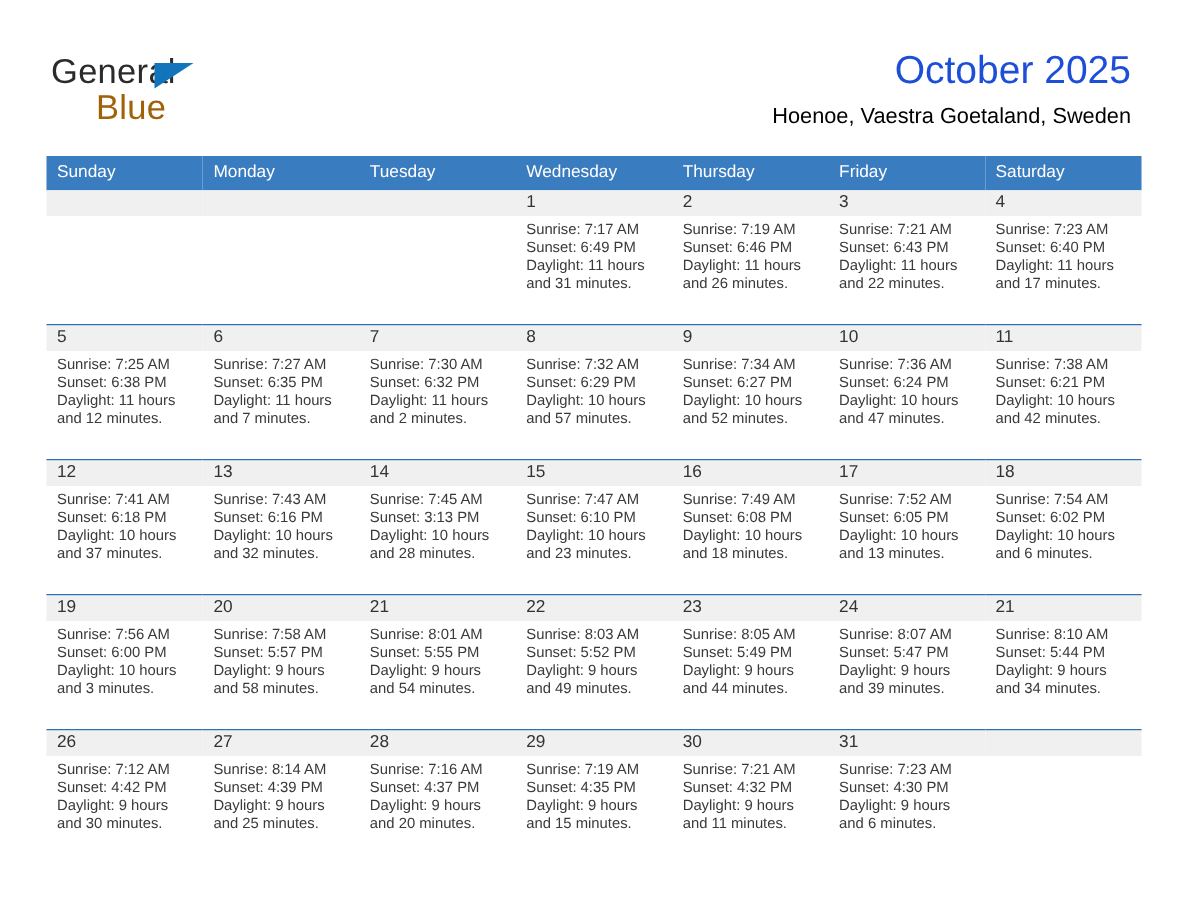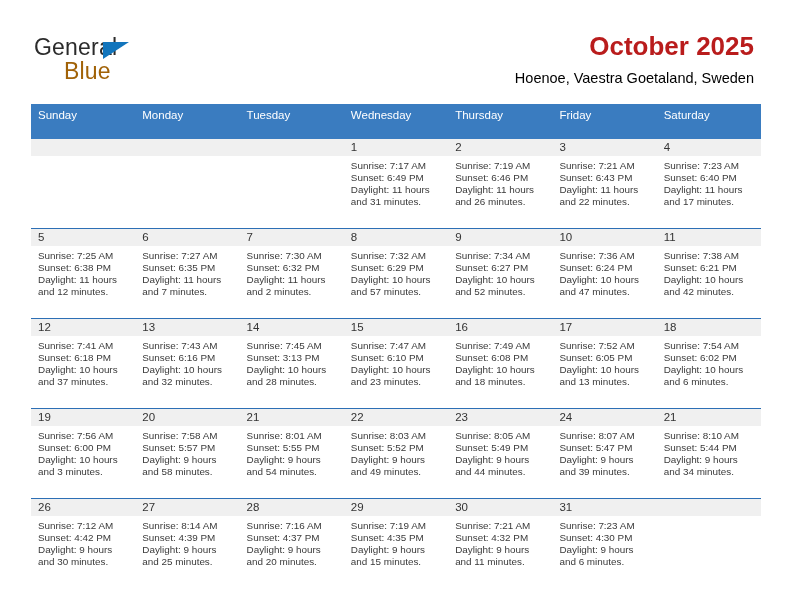--- a/index.html
+++ b/index.html
@@ -64,22 +64,22 @@
   }
 
   .title-block {
     position: absolute;
     right: 38px;
     top: 30px;
     text-align: right;
   }
   .cal-title {
     font-size: 26px;
-    color: #b91c1c;
-    font-weight: bold;
+    color: #1d4ed8;
+    font-weight: normal;
     line-height: 32px;
     white-space: nowrap;
   }
   .cal-subtitle {
     font-size: 14.5px;
     color: #000000;
     line-height: 20px;
     margin-top: 6px;
     white-space: nowrap;
   }
@@ -95,21 +95,21 @@
     width: 730px;
     border-collapse: collapse;
     table-layout: fixed;
   }
   table.grid th {
     background: #3a7cc0;
     color: #ffffff;
     font-size: 11.5px;
     font-weight: normal;
     text-align: left;
-    padding: 5px 0 17px 7px;
+    padding: 5px 0 5px 7px;
     height: 12px;
     line-height: 13px;
   }
   table.grid td {
     vertical-align: top;
     padding: 0;
     border-top: 1.6px solid #2d6fb5;
     width: 104.28px;
     height: 89px;
     background: #ffffff;

